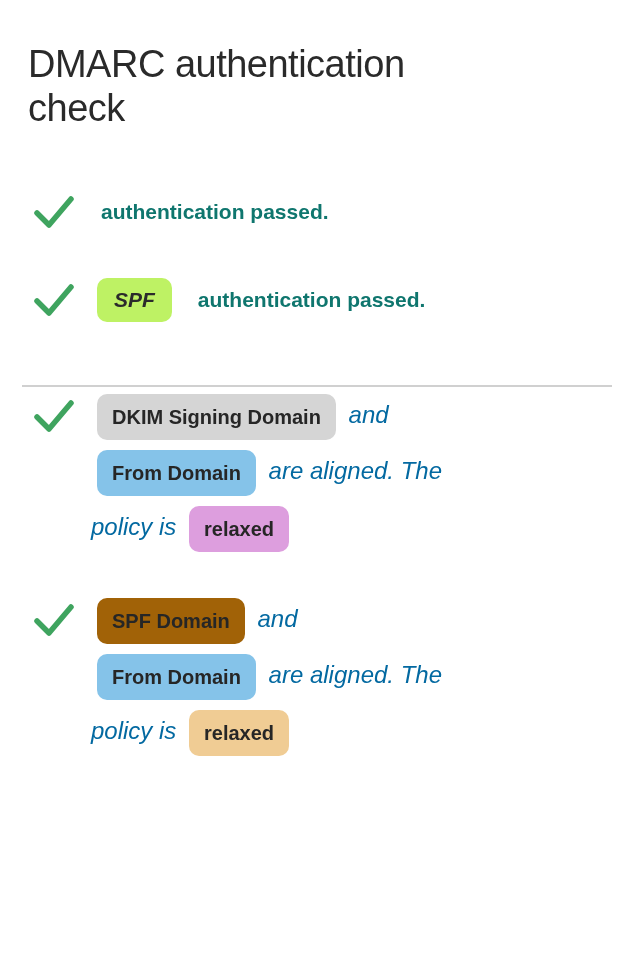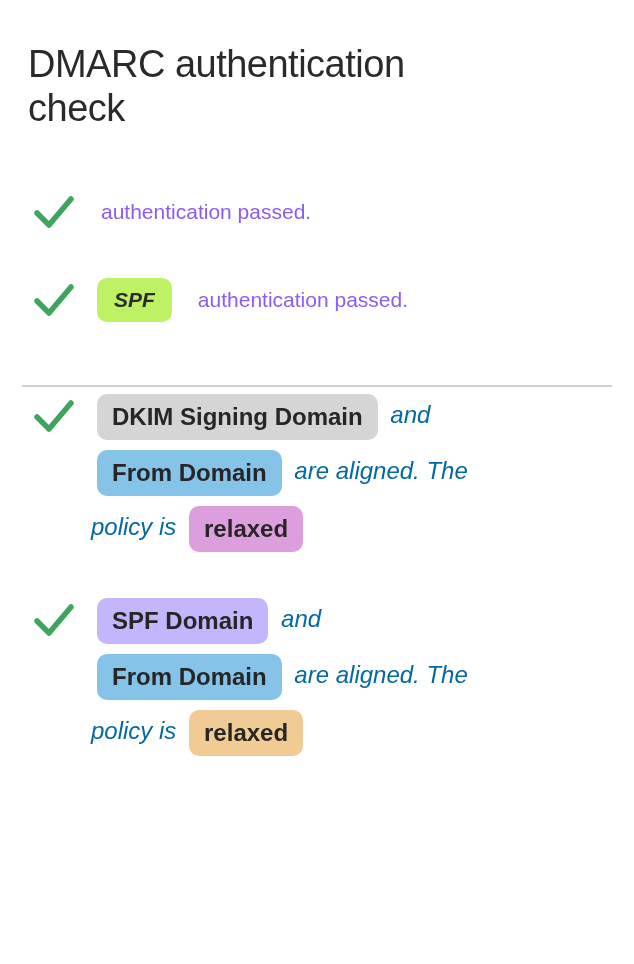--- a/index.html
+++ b/index.html
@@ -39,22 +39,22 @@
     height:44px;
     line-height:44px;
     font-size:21px;
     font-weight:600;
     color:#2b2b2b;
     margin-left:22px;
     white-space:nowrap;
   }
   .auth-text{
     font-size:21px;
-    font-weight:400;
-    color:#8b5cf6;
+    font-weight:700;
+    color:#0f766e;
     margin-left:26px;
     white-space:nowrap;
   }
 
   hr.divider{
     border:none;
     border-top:2px solid #d0d0d0;
     margin:63px 22px 0 22px;
   }
 
@@ -72,21 +72,21 @@
     line-height:56px;
     color:#8e8e8e;
     max-width:482px;
   }
   .badge{
     display:inline-block;
     border-radius:10px;
     padding:0 15px;
     height:46px;
     line-height:46px;
-    font-size:24px;
+    font-size:20px;
     font-weight:600;
     color:#262626;
     margin:0 6px;
     vertical-align:middle;
     white-space:nowrap;
   }
   .muted{color:#0369a1;font-style:italic;}
 </style>
 </head>
 <body>
@@ -119,18 +119,18 @@
         <div class="align-item">
           <svg class="check-icon" viewBox="0 0 42 32" xmlns="http://www.w3.org/2000/svg" aria-hidden="true">
     <path d="M4 17 L16 29 L38 3" fill="none" stroke="#3fa45f" stroke-width="5.5" stroke-linecap="round" stroke-linejoin="round"></path>
   </svg>
           <div class="align-body"><span class="badge" style="background: rgb(213, 213, 213);">DKIM Signing Domain</span> <span class="muted">and</span> <br><span class="badge" style="background: rgb(133, 195, 233);">From Domain</span> <span class="muted">are aligned. The</span> <br><span class="muted">policy is</span> <span class="badge" style="background: rgb(221, 158, 222);">relaxed</span> </div>
         </div>
         <div class="align-item">
           <svg class="check-icon" viewBox="0 0 42 32" xmlns="http://www.w3.org/2000/svg" aria-hidden="true">
     <path d="M4 17 L16 29 L38 3" fill="none" stroke="#3fa45f" stroke-width="5.5" stroke-linecap="round" stroke-linejoin="round"></path>
   </svg>
-          <div class="align-body"><span class="badge" style="background: #c4b5fd;">SPF Domain</span> <span class="muted">and</span> <br><span class="badge" style="background: rgb(133, 195, 233);">From Domain</span> <span class="muted">are aligned. The</span> <br><span class="muted">policy is</span> <span class="badge" style="background: rgb(240, 204, 148);">relaxed</span> </div>
+          <div class="align-body"><span class="badge" style="background: #a16207;">SPF Domain</span> <span class="muted">and</span> <br><span class="badge" style="background: rgb(133, 195, 233);">From Domain</span> <span class="muted">are aligned. The</span> <br><span class="muted">policy is</span> <span class="badge" style="background: rgb(240, 204, 148);">relaxed</span> </div>
         </div>
       </div>
   </section>
 
 </div>
 
 </body></html>

